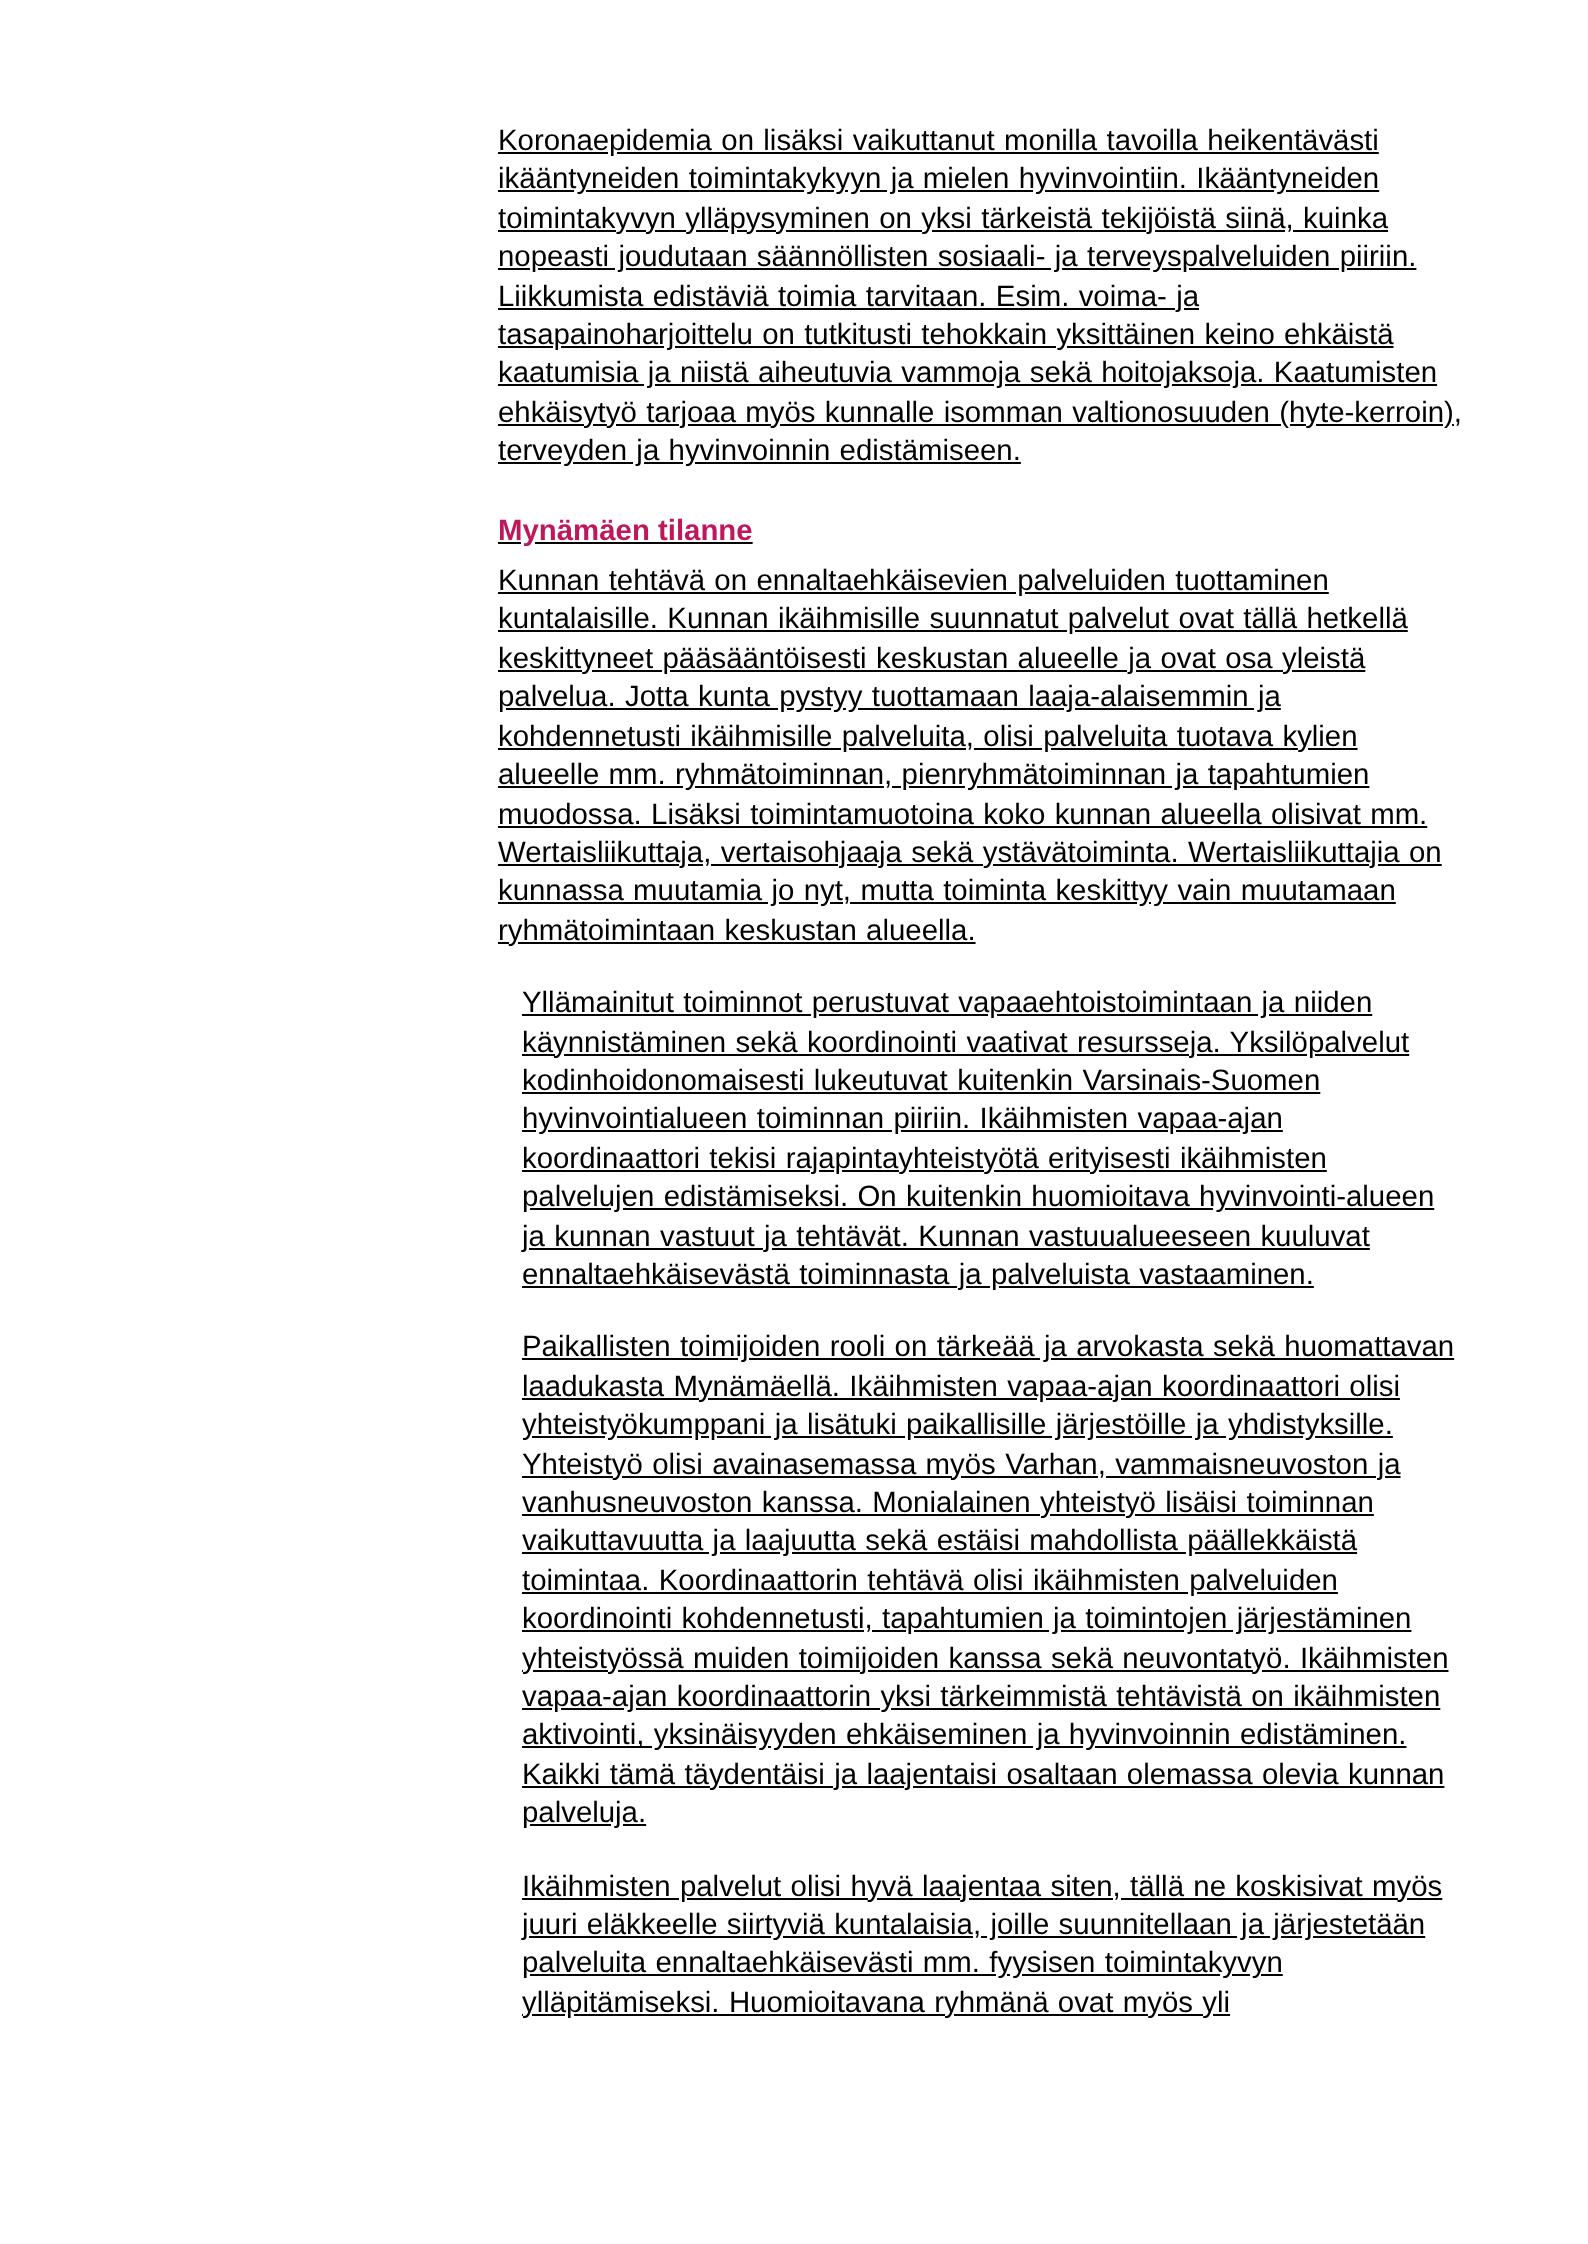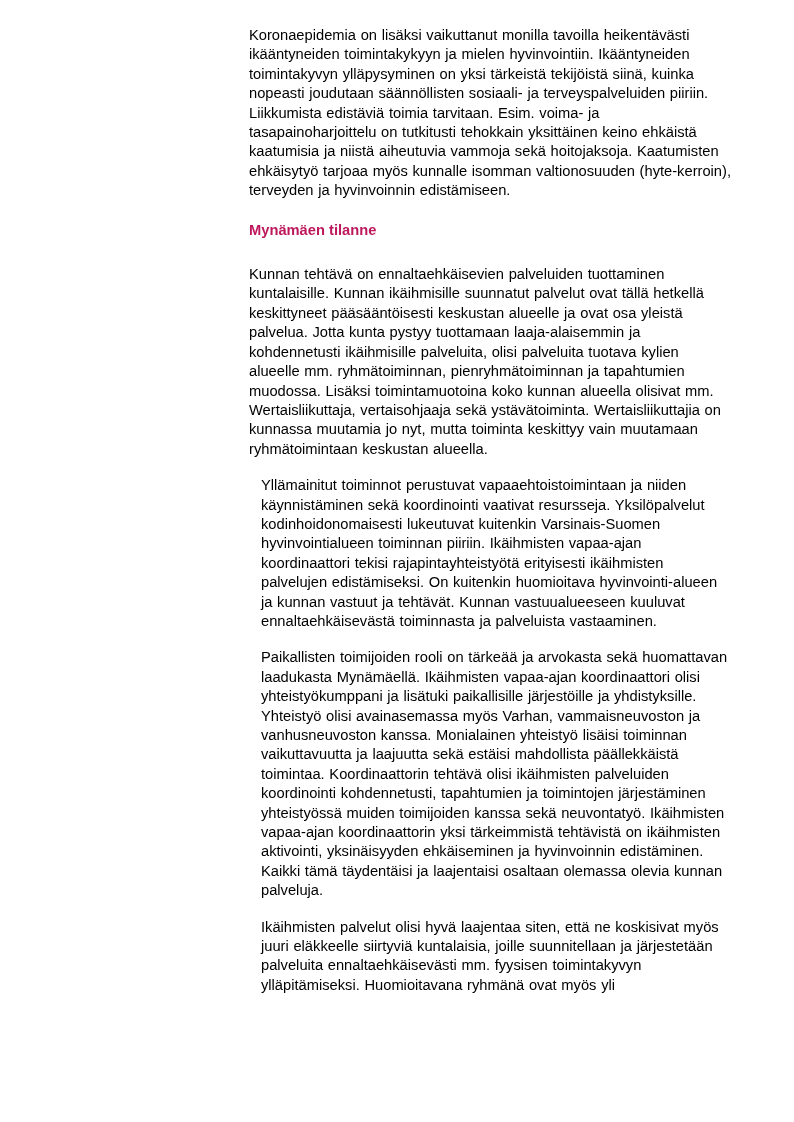--- a/index.html
+++ b/index.html
@@ -12,21 +12,22 @@
     height: 1122px;
     font-family: "Liberation Sans", sans-serif;
     color: #000000;
     overflow: hidden;
   }
   .page {
     position: relative;
     width: 794px;
     height: 1122px;
     box-sizing: border-box;
-    padding: 26px 63px 0 249px;
+    padding: 62px 63px 0 249px;
+    text-decoration: underline;
   }
   .doc-body {
     width: 482px;
   }
   p.para {
     margin: 0;
     font-size: 14.7px;
     line-height: 1.32;
     text-align: left;
     word-spacing: 0.6px;
@@ -37,35 +38,35 @@
     margin-left: 12px;
   }
   h2.heading {
     margin: 20px 0 0 0;
     font-size: 14.7px;
     font-weight: bold;
     line-height: 1.32;
     color: #be185d;
   }
   h2.heading + p.para {
-    margin-top: 25px;
+    margin-top: 6px;
   }
 </style>
 </head>
 <body>
 
 <div class="page">
   <div class="doc-body">
 
     <p class="para">Koronaepidemia on lisäksi vaikuttanut  monilla tavoilla heikentävästi ikääntyneiden  toimintakykyyn  ja mielen hyvinvointiin.  Ikääntyneiden toimintakyvyn  ylläpysyminen  on yksi tärkeistä tekijöistä siinä, kuinka nopeasti joudutaan  säännöllisten  sosiaali- ja terveyspalveluiden piiriin. Liikkumista edistäviä toimia tarvitaan. Esim. voima- ja tasapainoharjoittelu  on tutkitusti  tehokkain yksittäinen  keino ehkäistä kaatumisia ja niistä aiheutuvia  vammoja  sekä hoitojaksoja. Kaatumisten  ehkäisytyö  tarjoaa myös kunnalle  isomman valtionosuuden  (hyte-kerroin),  terveyden  ja hyvinvoinnin edistämiseen.</p>
 
     <h2 class="heading">Mynämäen tilanne</h2>
 
     <p class="para">Kunnan  tehtävä  on ennaltaehkäisevien  palveluiden  tuottaminen kuntalaisille.  Kunnan  ikäihmisille suunnatut   palvelut  ovat tällä hetkellä keskittyneet pääsääntöisesti keskustan  alueelle  ja ovat osa yleistä palvelua.  Jotta kunta pystyy  tuottamaan  laaja-alaisemmin ja kohdennetusti  ikäihmisille palveluita,  olisi palveluita  tuotava kylien alueelle  mm. ryhmätoiminnan,  pienryhmätoiminnan  ja tapahtumien muodossa.  Lisäksi toimintamuotoina  koko kunnan  alueella  olisivat mm. Wertaisliikuttaja, vertaisohjaaja  sekä ystävätoiminta. Wertaisliikuttajia  on kunnassa  muutamia jo nyt,  mutta toiminta keskittyy vain muutamaan  ryhmätoimintaan   keskustan  alueella.</p>
 
     <p class="para">Yllämainitut   toiminnot perustuvat  vapaaehtoistoimintaan  ja niiden käynnistäminen   sekä koordinointi  vaativat resursseja.  Yksilöpalvelut kodinhoidonomaisesti  lukeutuvat  kuitenkin  Varsinais-Suomen hyvinvointialueen   toiminnan  piiriin. Ikäihmisten  vapaa-ajan koordinaattori tekisi rajapintayhteistyötä  erityisesti ikäihmisten palvelujen  edistämiseksi. On kuitenkin  huomioitava  hyvinvointi-alueen  ja kunnan  vastuut  ja tehtävät.  Kunnan  vastuualueeseen kuuluvat  ennaltaehkäisevästä  toiminnasta ja palveluista vastaaminen.</p>
 
     <p class="para">Paikallisten  toimijoiden  rooli on tärkeää ja arvokasta  sekä huomattavan  laadukasta Mynämäellä.  Ikäihmisten  vapaa-ajan koordinaattori  olisi yhteistyökumppani  ja lisätuki paikallisille järjestöille  ja yhdistyksille.  Yhteistyö  olisi avainasemassa  myös Varhan,  vammaisneuvoston  ja vanhusneuvoston   kanssa. Monialainen  yhteistyö  lisäisi toiminnan  vaikuttavuutta  ja laajuutta sekä estäisi mahdollista  päällekkäistä  toimintaa. Koordinaattorin tehtävä  olisi ikäihmisten  palveluiden  koordinointi  kohdennetusti, tapahtumien  ja toimintojen järjestäminen  yhteistyössä  muiden toimijoiden kanssa  sekä neuvontatyö.  Ikäihmisten  vapaa-ajan koordinaattorin  yksi tärkeimmistä tehtävistä  on ikäihmisten  aktivointi, yksinäisyyden  ehkäiseminen  ja hyvinvoinnin  edistäminen. Kaikki tämä täydentäisi ja laajentaisi  osaltaan olemassa olevia kunnan palveluja.</p>
 
-    <p class="para">Ikäihmisten  palvelut  olisi hyvä  laajentaa siten, että ne koskisivat myös juuri  eläkkeelle siirtyviä kuntalaisia, joille suunnitellaan  ja järjestetään  palveluita  ennaltaehkäisevästi  mm. fyysisen toimintakyvyn  ylläpitämiseksi. Huomioitavana  ryhmänä  ovat myös yli</p>
+    <p class="para">Ikäihmisten  palvelut  olisi hyvä  laajentaa siten, tällä ne koskisivat myös juuri  eläkkeelle siirtyviä kuntalaisia, joille suunnitellaan  ja järjestetään  palveluita  ennaltaehkäisevästi  mm. fyysisen toimintakyvyn  ylläpitämiseksi. Huomioitavana  ryhmänä  ovat myös yli</p>
 
   </div>
 </div>
 
 </body></html>

